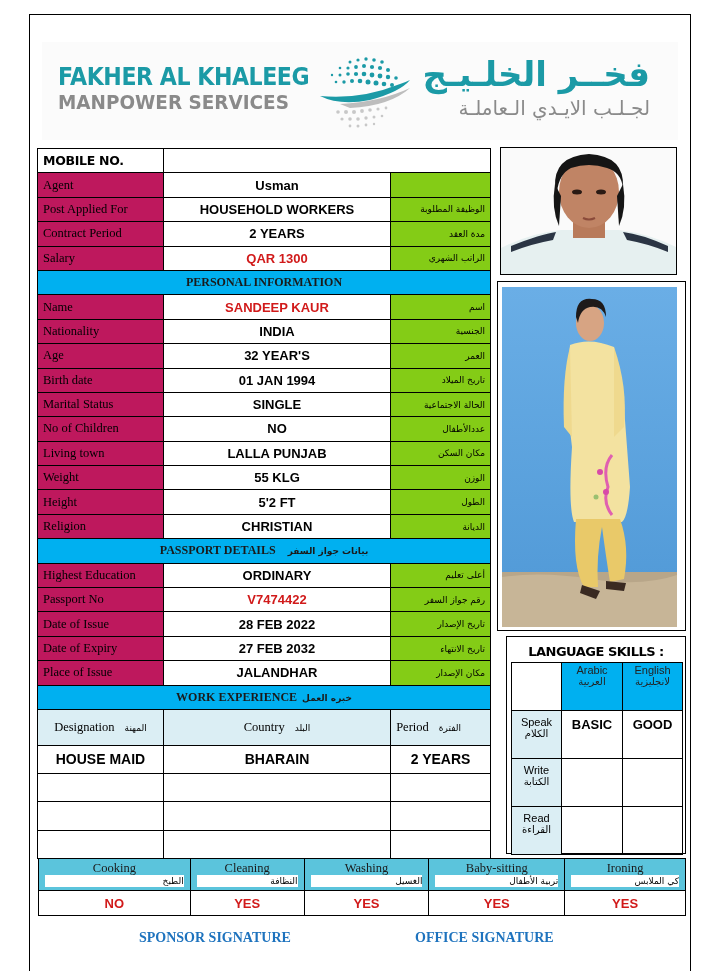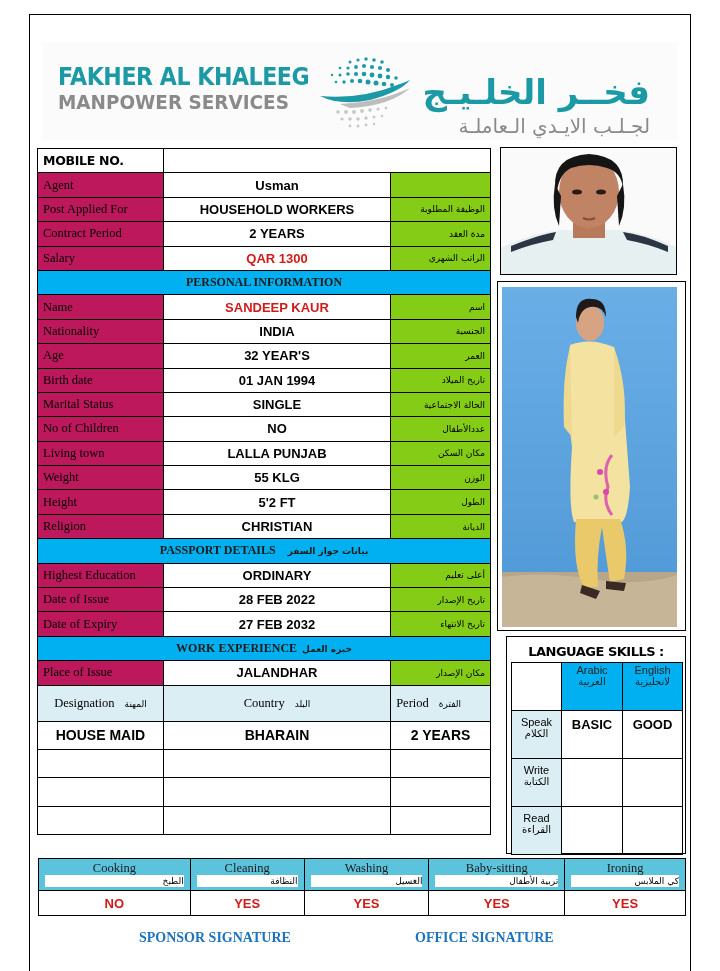--- a/index.html
+++ b/index.html
@@ -7,21 +7,21 @@
   body { position: relative; font-family: "Liberation Sans", sans-serif; color: #000; }
 
   .page-border { position: absolute; left: 29px; top: 14px; width: 662px; height: 970px; border: 1.5px solid #000; border-bottom: none; }
 
   
   .header { position: absolute; left: 42px; top: 42px; width: 636px; height: 98px; background: #fbfbfb; }
   .logo-en { position: absolute; left: 16px; top: 22px; font-family: "DejaVu Sans", sans-serif; font-weight: bold; }
   .logo-en .l1 { color: #1b9aa6; font-size: 24px; letter-spacing: -0.5px; line-height: 26px; transform: scaleX(0.92); transform-origin: left; white-space: nowrap; }
   .logo-en .l2 { color: #8a8a8a; font-size: 20px; line-height: 24px; font-weight: bold; transform: scaleX(0.92); transform-origin: left; white-space: nowrap; }
   .logo-mark { position: absolute; left: 268px; top: 8px; width: 110px; height: 80px; }
-  .logo-ar { position: absolute; right: 28px; top: 30px; text-align: right; direction: rtl; font-family: "DejaVu Sans", sans-serif; }
+  .logo-ar { position: absolute; right: 28px; top: 12px; text-align: right; direction: rtl; font-family: "DejaVu Sans", sans-serif; }
   .logo-ar .a1 { color: #1b9aa6; font-size: 34px; font-weight: bold; line-height: 40px; }
   .logo-ar .a2 { color: #8a8a8a; font-size: 20px; line-height: 28px; }
 
   
   table { border-collapse: collapse; }
   .main-table { position: absolute; left: 37px; top: 148px; width: 454px; }
   .main-table td { border: 1px solid #000; height: 24.4px; font-size: 12px; padding: 0 5px; vertical-align: middle; }
   .c1 { width: 126px; background: #be185d; font-family: "Liberation Serif", serif; font-size: 12.5px !important; }
   .c2 { width: 228px; text-align: center; font-weight: bold; font-size: 13px !important; }
   .c3 { width: 100px; background: #84cc16; text-align: right; direction: rtl; font-family: "DejaVu Sans", sans-serif; font-size: 9px !important; }
@@ -213,38 +213,43 @@
     <td colspan="3" class="section">
       <span>PASSPORT DETAILS</span><span class="ar">بيانات جواز السفر</span>
     </td>
   </tr>
   <tr>
     <td class="c1">Highest Education</td>
     <td class="c2">ORDINARY</td>
     <td class="c3">أعلى تعليم</td>
   </tr>
   <tr>
+    <td class="c1">Passport No</td>
+    <td class="c2 red">V7474422</td>
+    <td class="c3">رقم جواز السفر</td>
+  </tr>
+  <tr>
     <td class="c1">Date of Issue</td>
     <td class="c2">28 FEB 2022</td>
     <td class="c3">تاريخ الإصدار</td>
   </tr>
   <tr>
     <td class="c1">Date of Expiry</td>
     <td class="c2">27 FEB 2032</td>
     <td class="c3">تاريخ الانتهاء</td>
   </tr>
   <tr>
-    <td colspan="3" class="section">
-      <span>WORK EXPERIENCE</span><span class="ar" style="margin-left:5px">خبره العمل</span>
-    </td>
-  </tr>
-  <tr>
     <td class="c1">Place of Issue</td>
     <td class="c2">JALANDHAR</td>
     <td class="c3">مكان الإصدار</td>
+  </tr>
+  <tr>
+    <td colspan="3" class="section">
+      <span>WORK EXPERIENCE</span><span class="ar" style="margin-left:5px">خبره العمل</span>
+    </td>
   </tr>
   <tr class="we-head">
     <td style="text-align:center"><span>Designation</span><span class="ar">المهنة</span></td>
     <td style="text-align:center"><span>Country</span><span class="ar">البلد</span></td>
     <td><span>Period</span><span class="ar">الفترة</span></td>
   </tr>
   <tr class="we-row">
     <td>HOUSE MAID</td>
     <td>BHARAIN</td>
     <td>2 YEARS</td>

